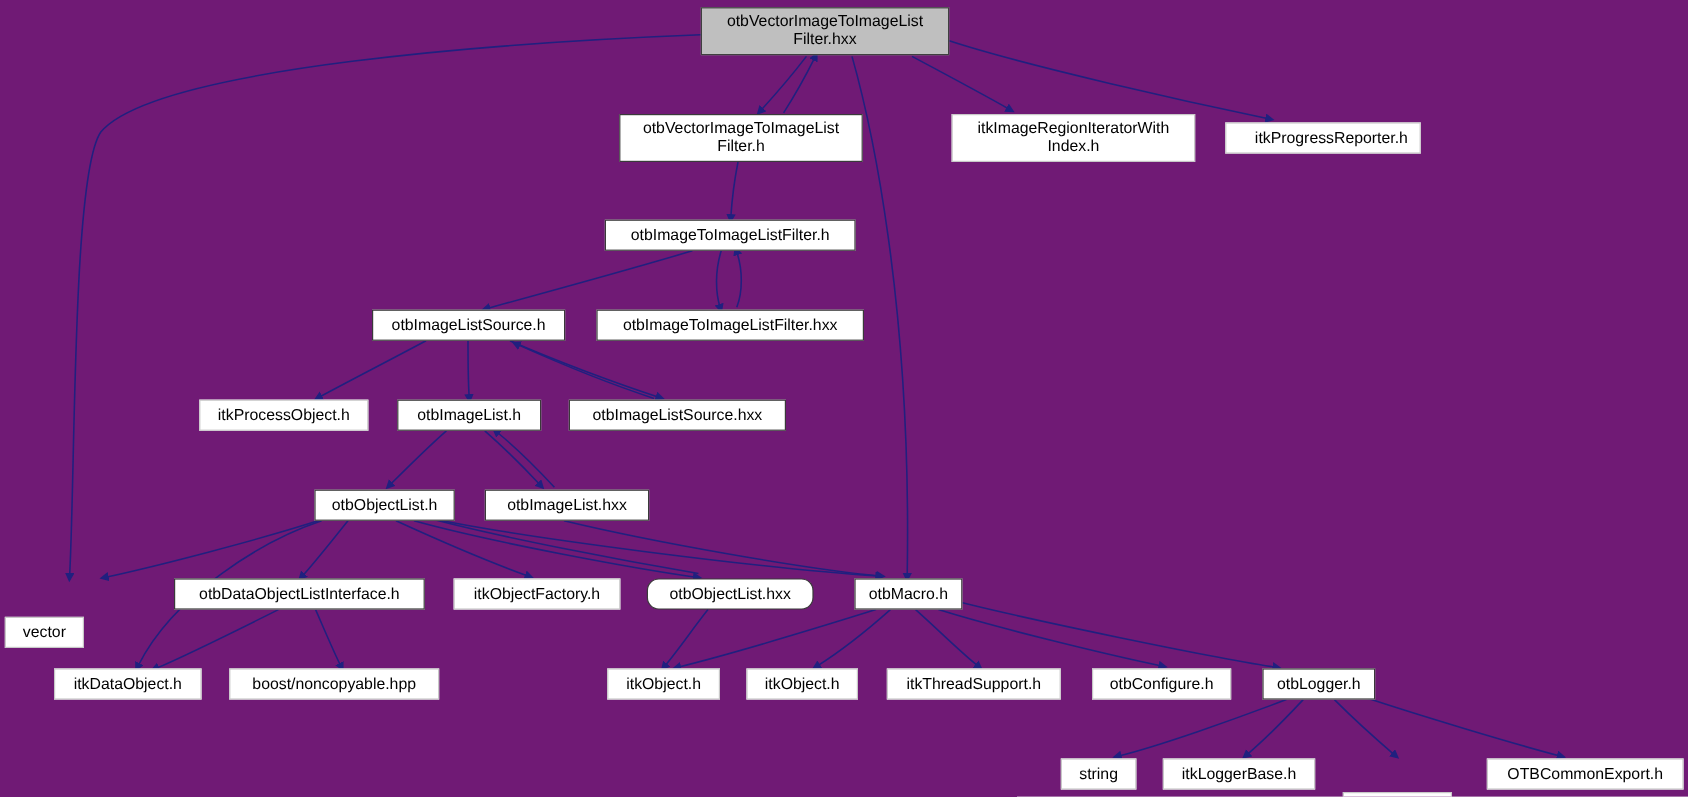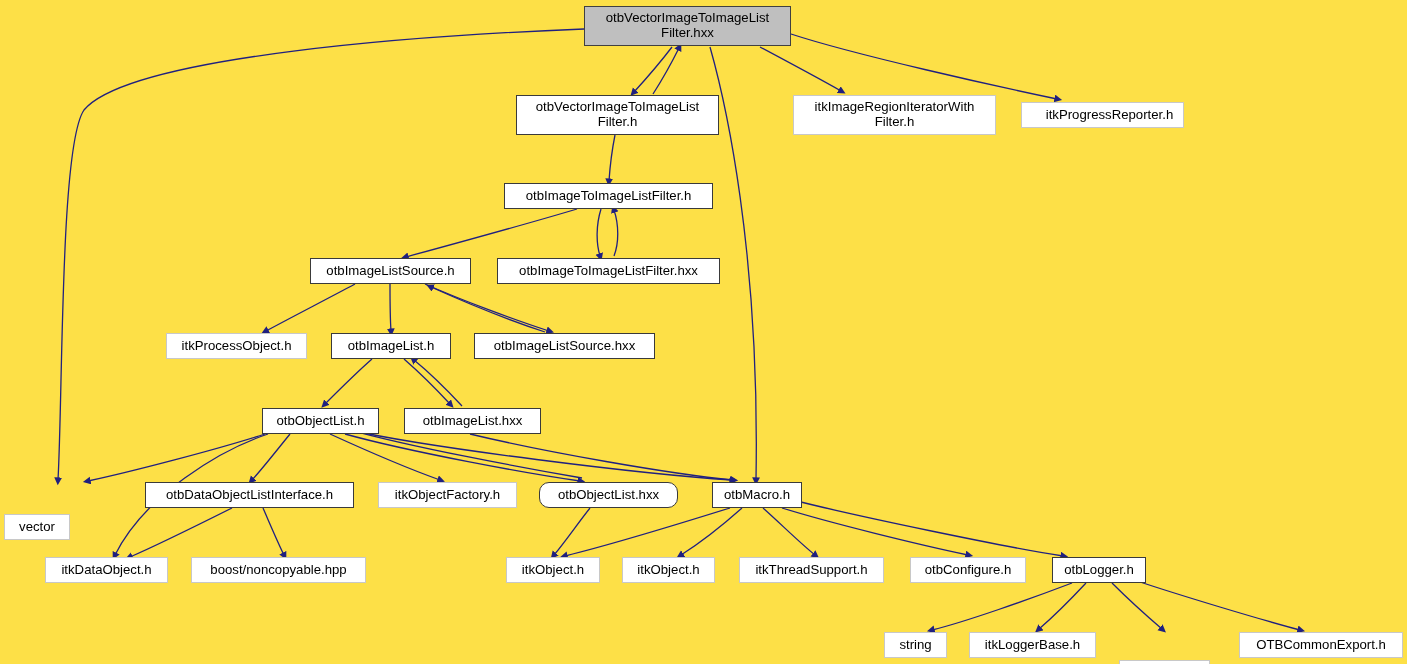--- a/index.html
+++ b/index.html
@@ -4,21 +4,21 @@
 <style>
   html, body {
     margin: 0;
     padding: 0;
     background: #ffffff;
   }
   #graph-root {
     position: relative;
     width: 1407px;
     height: 664px;
-    background: #fde047;
+    background: #701a75;
     font-family: "Liberation Sans", sans-serif;
     overflow: hidden;
   }
   #edge-layer {
     position: absolute;
     left: 0;
     top: 0;
     width: 1407px;
     height: 664px;
     pointer-events: none;
@@ -103,21 +103,21 @@
         <path d="M 263 508 C 270 524 278 543 284 555" fill="none" stroke="#20207f" stroke-width="1.3" marker-end="url(#arrowhead)"></path>
       </g>
   </svg>
 
   <div id="nodes-group">
       <div class="node current" style="left: 584px; top: 6px; width: 207px; height: 40px;"><span class="node-label">otbVectorImageToImageList
 Filter.hxx</span></div>
       <div class="node strong" style="left: 516px; top: 95px; width: 203px; height: 40px;"><span class="node-label">otbVectorImageToImageList
 Filter.h</span></div>
       <div class="node " style="left: 793px; top: 95px; width: 203px; height: 40px;"><span class="node-label">itkImageRegionIteratorWith
-Filter.h</span></div>
+Index.h</span></div>
       <div class="node " style="left: 1021px; top: 102px; width: 163px; height: 26px; padding-left: 14px;"><span class="node-label">itkProgressReporter.h</span></div>
       <div class="node strong" style="left: 504px; top: 183px; width: 209px; height: 26px;"><span class="node-label">otbImageToImageListFilter.h</span></div>
       <div class="node strong" style="left: 310px; top: 258px; width: 161px; height: 26px;"><span class="node-label">otbImageListSource.h</span></div>
       <div class="node strong" style="left: 497px; top: 258px; width: 223px; height: 26px;"><span class="node-label">otbImageToImageListFilter.hxx</span></div>
       <div class="node " style="left: 166px; top: 333px; width: 141px; height: 26px;"><span class="node-label">itkProcessObject.h</span></div>
       <div class="node strong" style="left: 331px; top: 333px; width: 120px; height: 26px;"><span class="node-label">otbImageList.h</span></div>
       <div class="node strong" style="left: 474px; top: 333px; width: 181px; height: 26px;"><span class="node-label">otbImageListSource.hxx</span></div>
       <div class="node strong" style="left: 262px; top: 408px; width: 117px; height: 26px;"><span class="node-label">otbObjectList.h</span></div>
       <div class="node strong" style="left: 404px; top: 408px; width: 137px; height: 26px;"><span class="node-label">otbImageList.hxx</span></div>
       <div class="node " style="left: 4px; top: 482px; width: 66px; height: 26px; margin-top: 32px;"><span class="node-label">vector</span></div>

